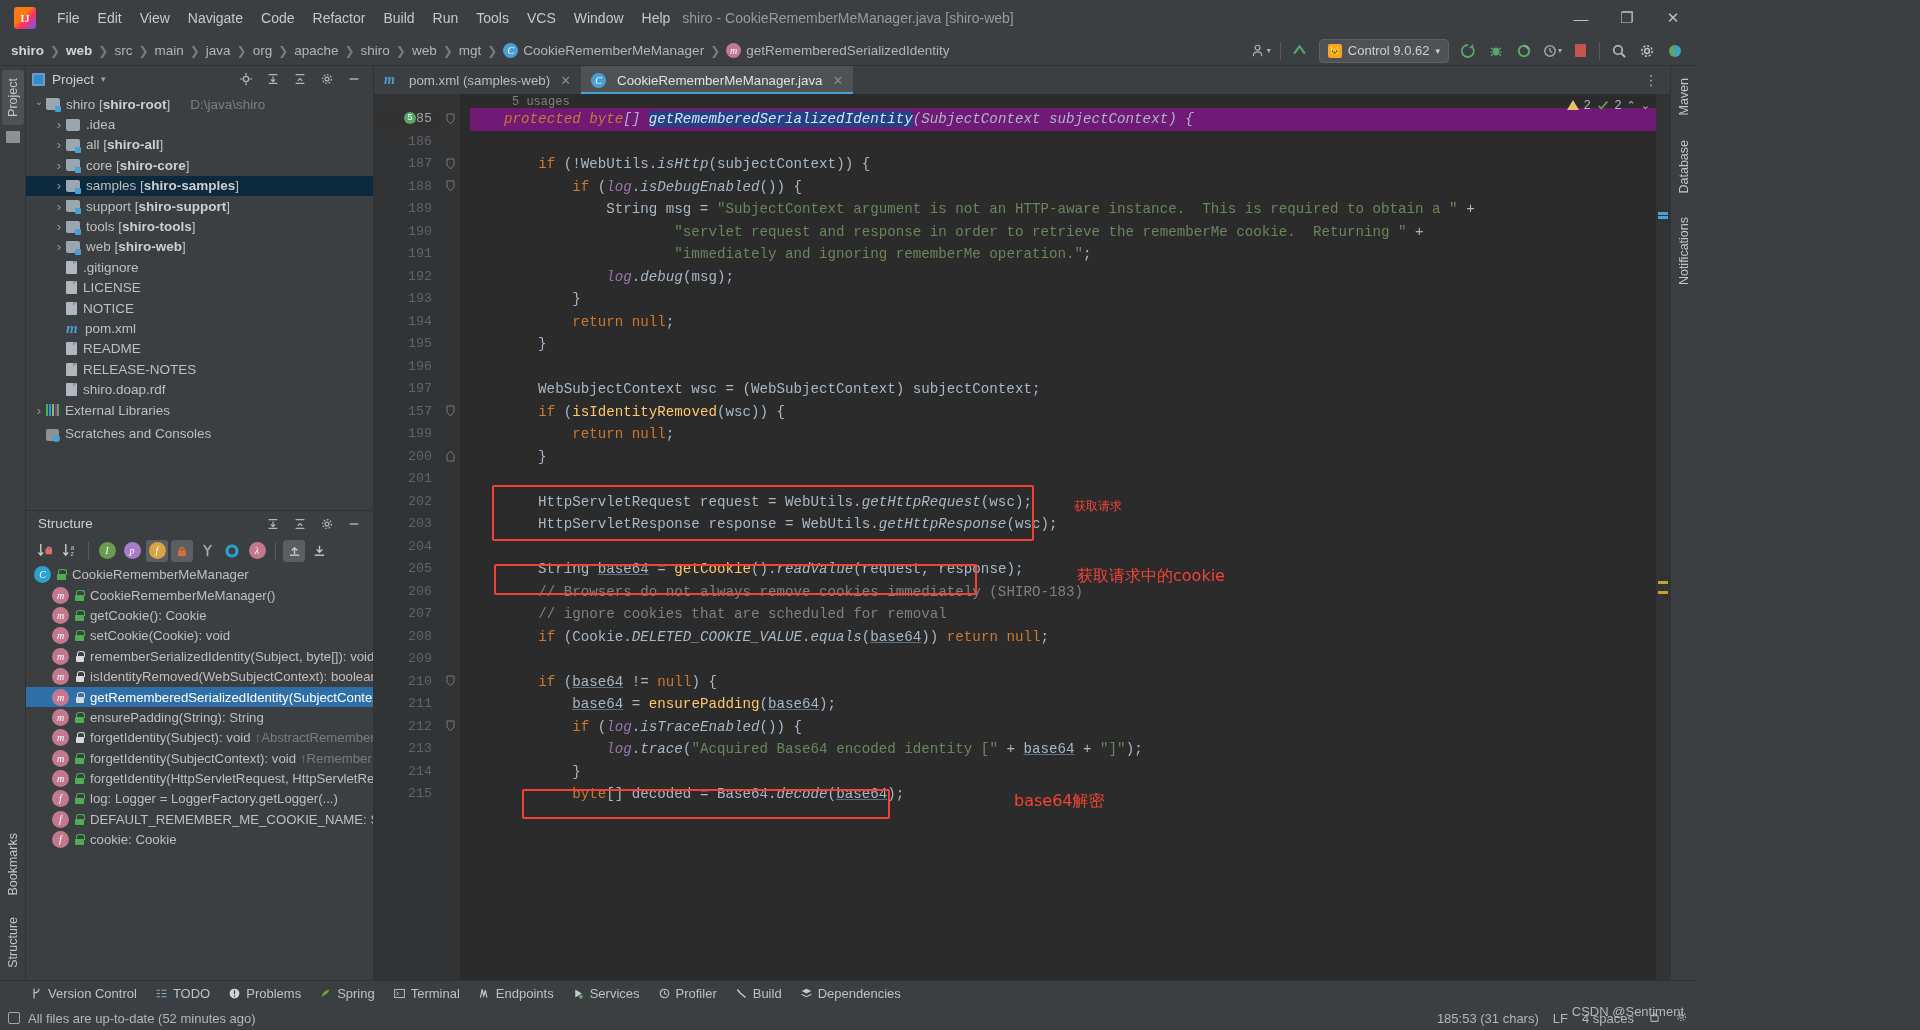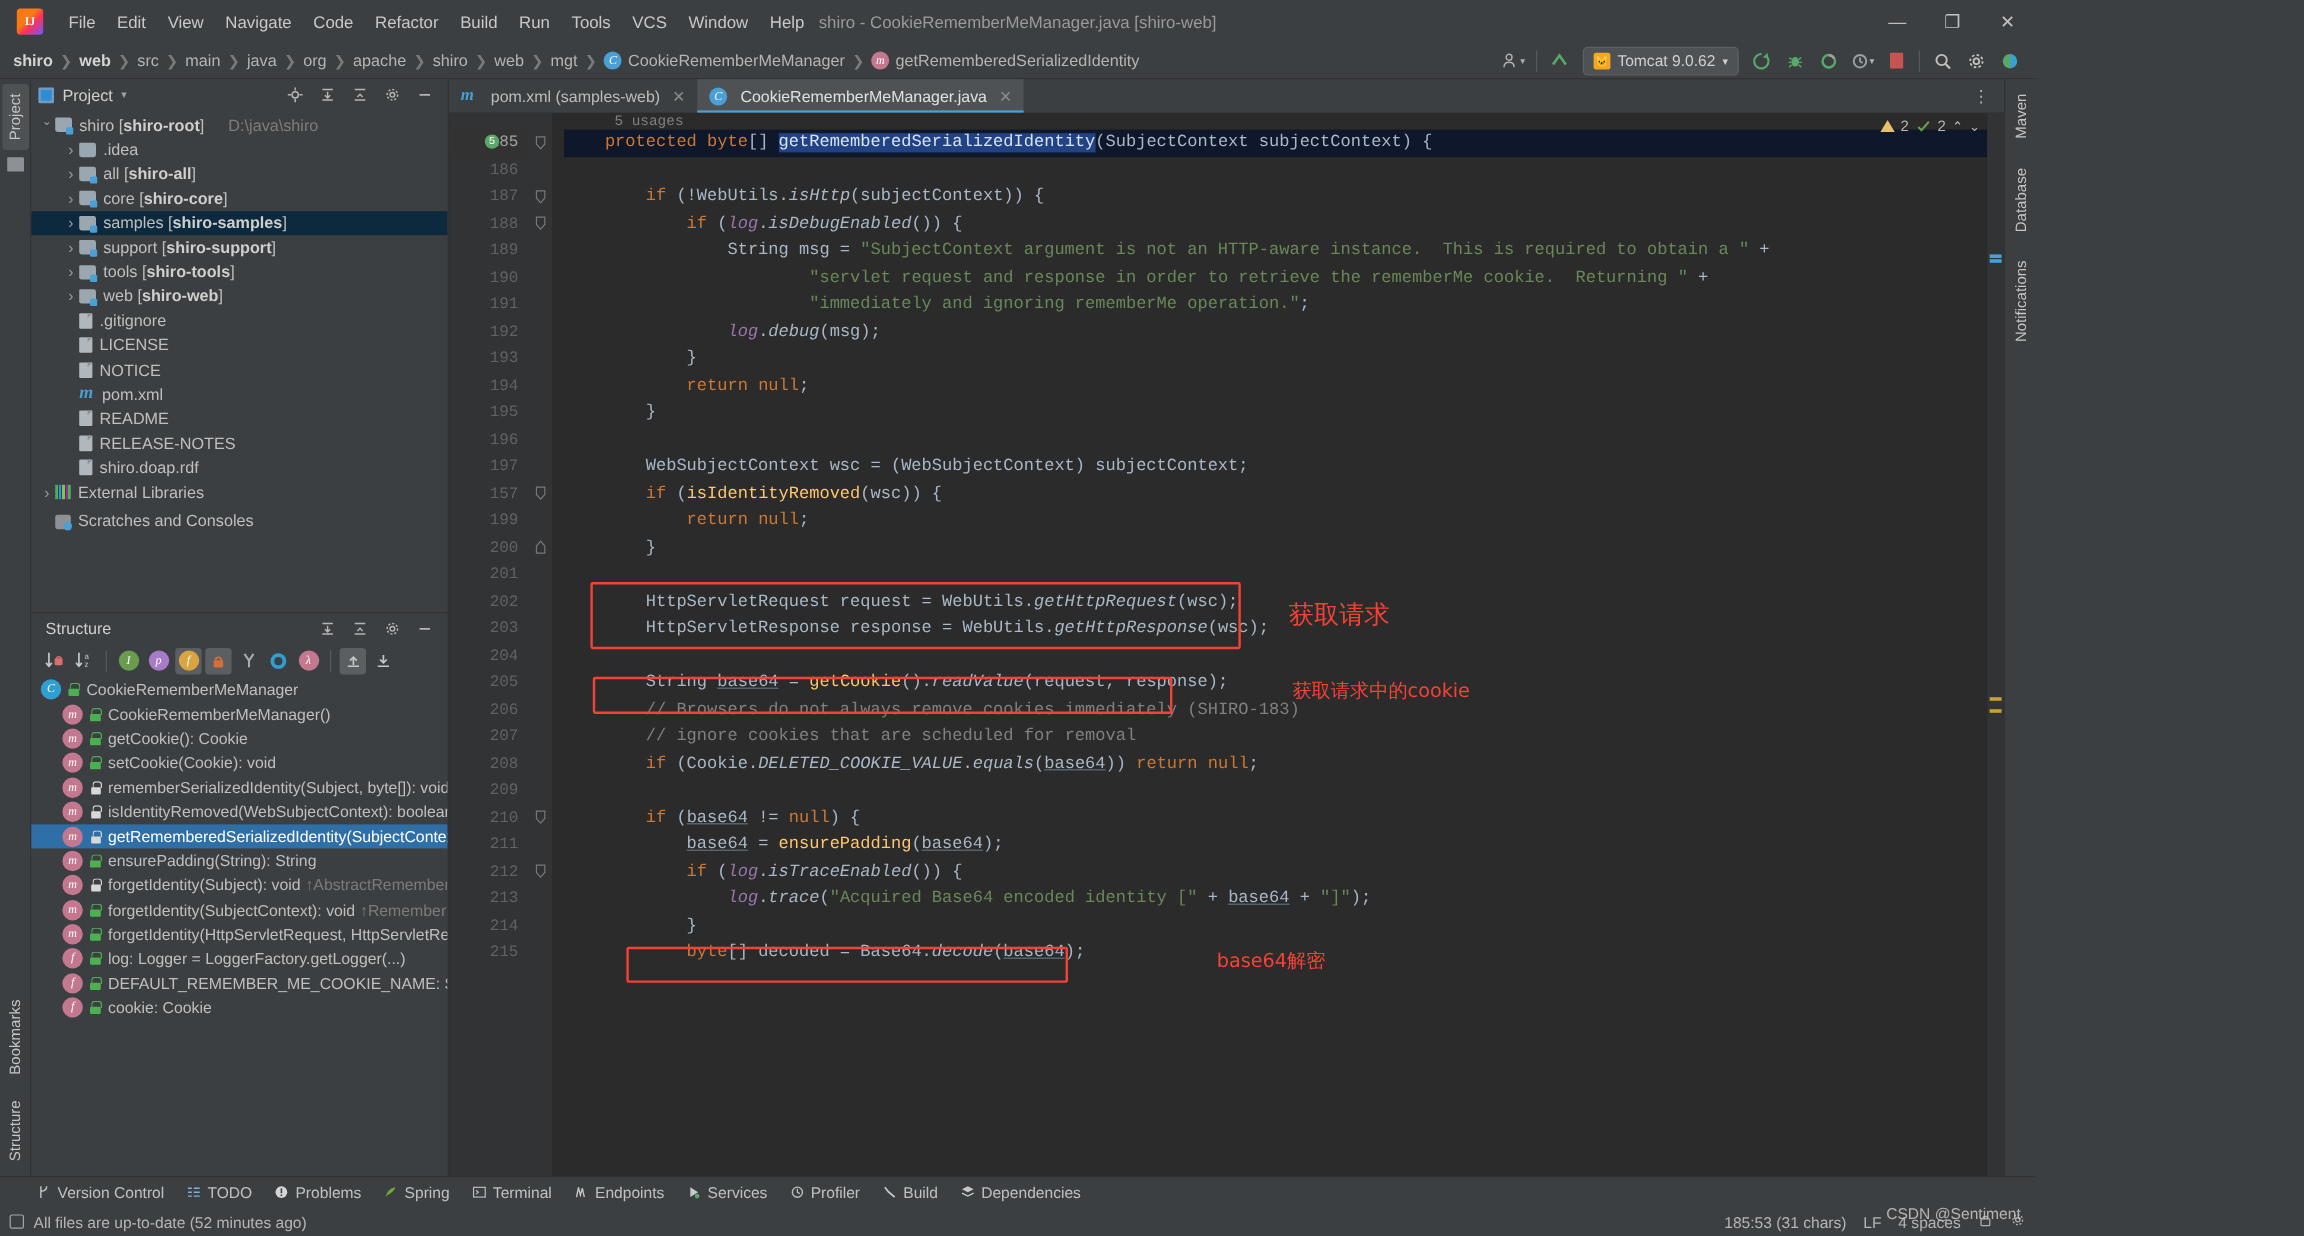--- a/index.html
+++ b/index.html
@@ -182,34 +182,34 @@
   .gline.cur { background:#323232; color:#a4a3a3; }
   .foldcol { width:20px; background:#313335; flex-shrink:0; }
   .fold { height:22.5px; display:flex;align-items:center;justify-content:center;color:#787878;font-size:10px;}
 
   .code {
     flex:1; font-family:"Liberation Mono", monospace; font-size:14.2px;
     line-height:22.5px; color:#a9b7c6; position:relative; overflow:hidden;
     background:#2b2b2b; padding-left:10px;
   }
   .cl { height:22.5px; white-space:pre; position:relative; }
-  .cl.cur { background:#0f172a; }
+  .cl.cur { background:#701a75;font-style:italic; }
   .kw { color:#cc7832; }
   .str { color:#6a8759; }
   .cmt { color:#808080; }
   .fld { color:#9876aa; font-style:italic; }
   .mth { color:#ffc66d; }
   .stat { color:#a9b7c6; font-style:italic; }
   .hl-sel { background:#214283; color:#d8e4f5; }
   .ul { text-decoration: underline; text-decoration-color:#5c7080; }
   .usage { color:#808080; font-size:12px; }
 
   
   .redbox { position:absolute; border:2px solid #f44336; border-radius:2px; pointer-events:none; }
-  .redtext { position:absolute; color:#f44336; font-size:21px;
+  .redtext { position:absolute; color:#f44336; font-size:12px;
              font-family:"DejaVu Sans", sans-serif; pointer-events:none; }
 
   
   .markers { width:14px; background:#313335; flex-shrink:0; position:relative; }
   .mk { position:absolute; left:2px; width:10px; height:3px; }
 
   .inspect-widget {
     position:absolute; right:20px; top:4px; display:flex; align-items:center; gap:5px;
     font-size:12.5px; color:#b9b9b9; z-index:5;
   }
@@ -303,21 +303,21 @@
         <span style="font-size:8px;color:#b0b0b0;margin-left:1px;">▾</span>
       </div>
       <div class="sep-v"></div>
       <div class="tbtn">
         <svg width="17" height="17" viewBox="0 0 16 16">
             <path d="M3 11 L8 4 L13 11" fill="none" stroke="#59a869" stroke-width="2"></path>
           </svg>
       </div>
       <div class="runcfg">
         <span class="cat-ico">🐱</span>
-        <span>Tomcat 9.0.62</span>
+        <span>Control 9.0.62</span>
         <span style="font-size:9px;">▾</span>
       </div>
       <div class="tbtn">
         <svg width="16" height="16" viewBox="0 0 16 16">
             <path d="M8 2a6 6 0 1 0 5 3" fill="none" stroke="#59a869" stroke-width="1.8"></path>
             <path d="M13 1 L13.5 5.5 L9 5" fill="#59a869"></path>
           </svg>
       </div>
       <div class="tbtn">
         <svg width="16" height="16" viewBox="0 0 16 16">

